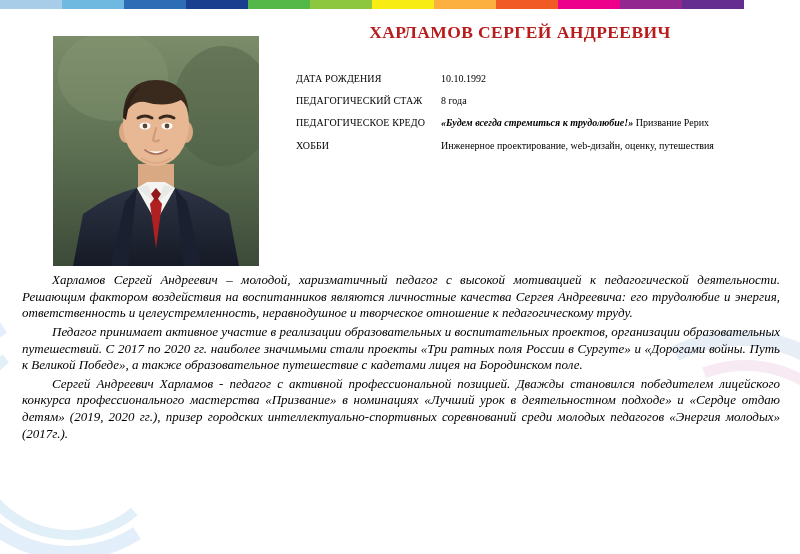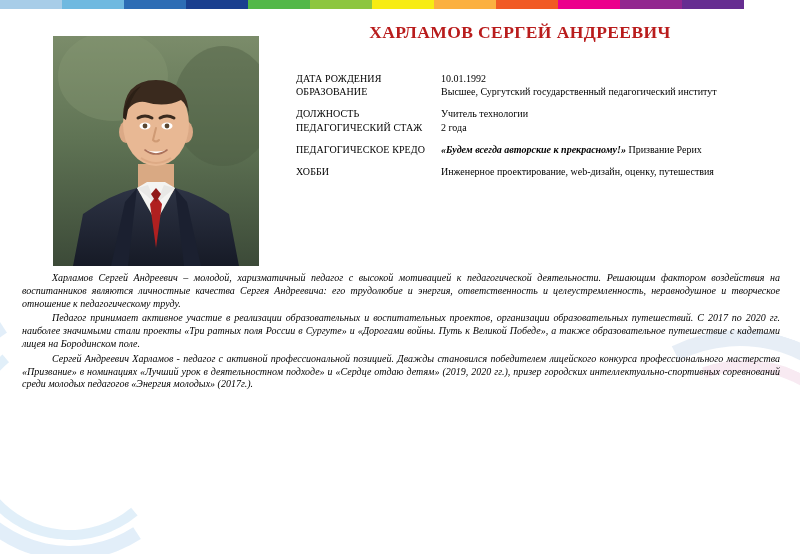--- a/index.html
+++ b/index.html
@@ -135,21 +135,21 @@
   .spacer-row td { height: 9px; }
   .italic-val { font-style: italic; font-weight: bold; }
   .kredo-author { font-style: normal; font-weight: normal; }
 
   
   .body-text {
     position: absolute;
     top: 272px;
     left: 22px;
     width: 758px;
-    font-size: 10px;
+    font-size: 13px;
     font-style: italic;
     line-height: 1.28;
     text-align: justify;
     color: #000;
     font-family: "Liberation Serif", serif;
   }
   .body-text p {
     margin: 0 0 2px 0;
     text-indent: 30px;
   }
@@ -235,45 +235,37 @@
       <path d="M92 114 Q103 122 114 114" stroke="#a9705a" stroke-width="1.6" fill="none" stroke-linecap="round"></path>
 
       <path d="M88 122 Q103 132 118 122" stroke="#d6a07c" stroke-width="2" fill="none" opacity="0.6"></path>
     </svg>
   </div>
 
   <table class="info-table">
     <tbody>
       <tr>
         <td class="lbl">ДАТА РОЖДЕНИЯ</td>
-        <td class="val">10.01.1992</td>
-      </tr>
-      <tr>
-        <td class="lbl">ОБРАЗОВАНИЕ</td>
-        <td class="val">Высшее, Сургутский государственный педагогический институт</td>
+        <td class="val">10.10.1992</td>
       </tr>
       <tr class="spacer-row">
           <td></td>
           <td></td>
         </tr>
       <tr>
-        <td class="lbl">ДОЛЖНОСТЬ</td>
-        <td class="val">Учитель технологии</td>
-      </tr>
-      <tr>
         <td class="lbl">ПЕДАГОГИЧЕСКИЙ СТАЖ</td>
-        <td class="val">2 года</td>
+        <td class="val">8 года</td>
       </tr>
       <tr class="spacer-row">
           <td></td>
           <td></td>
         </tr>
       <tr>
         <td class="lbl">ПЕДАГОГИЧЕСКОЕ КРЕДО</td>
-        <td class="val"><span class="italic-val">«Будем всегда авторские к прекрасному!»</span><span class="kredo-author"> Призвание Рерих</span></td>
+        <td class="val"><span class="italic-val">«Будем всегда стремиться к трудолюбие!»</span><span class="kredo-author"> Призвание Рерих</span></td>
       </tr>
       <tr class="spacer-row">
           <td></td>
           <td></td>
         </tr>
       <tr>
         <td class="lbl">ХОББИ</td>
         <td class="val"> Инженерное проектирование, web-дизайн, оценку, путешествия</td>
       </tr>
     </tbody>

